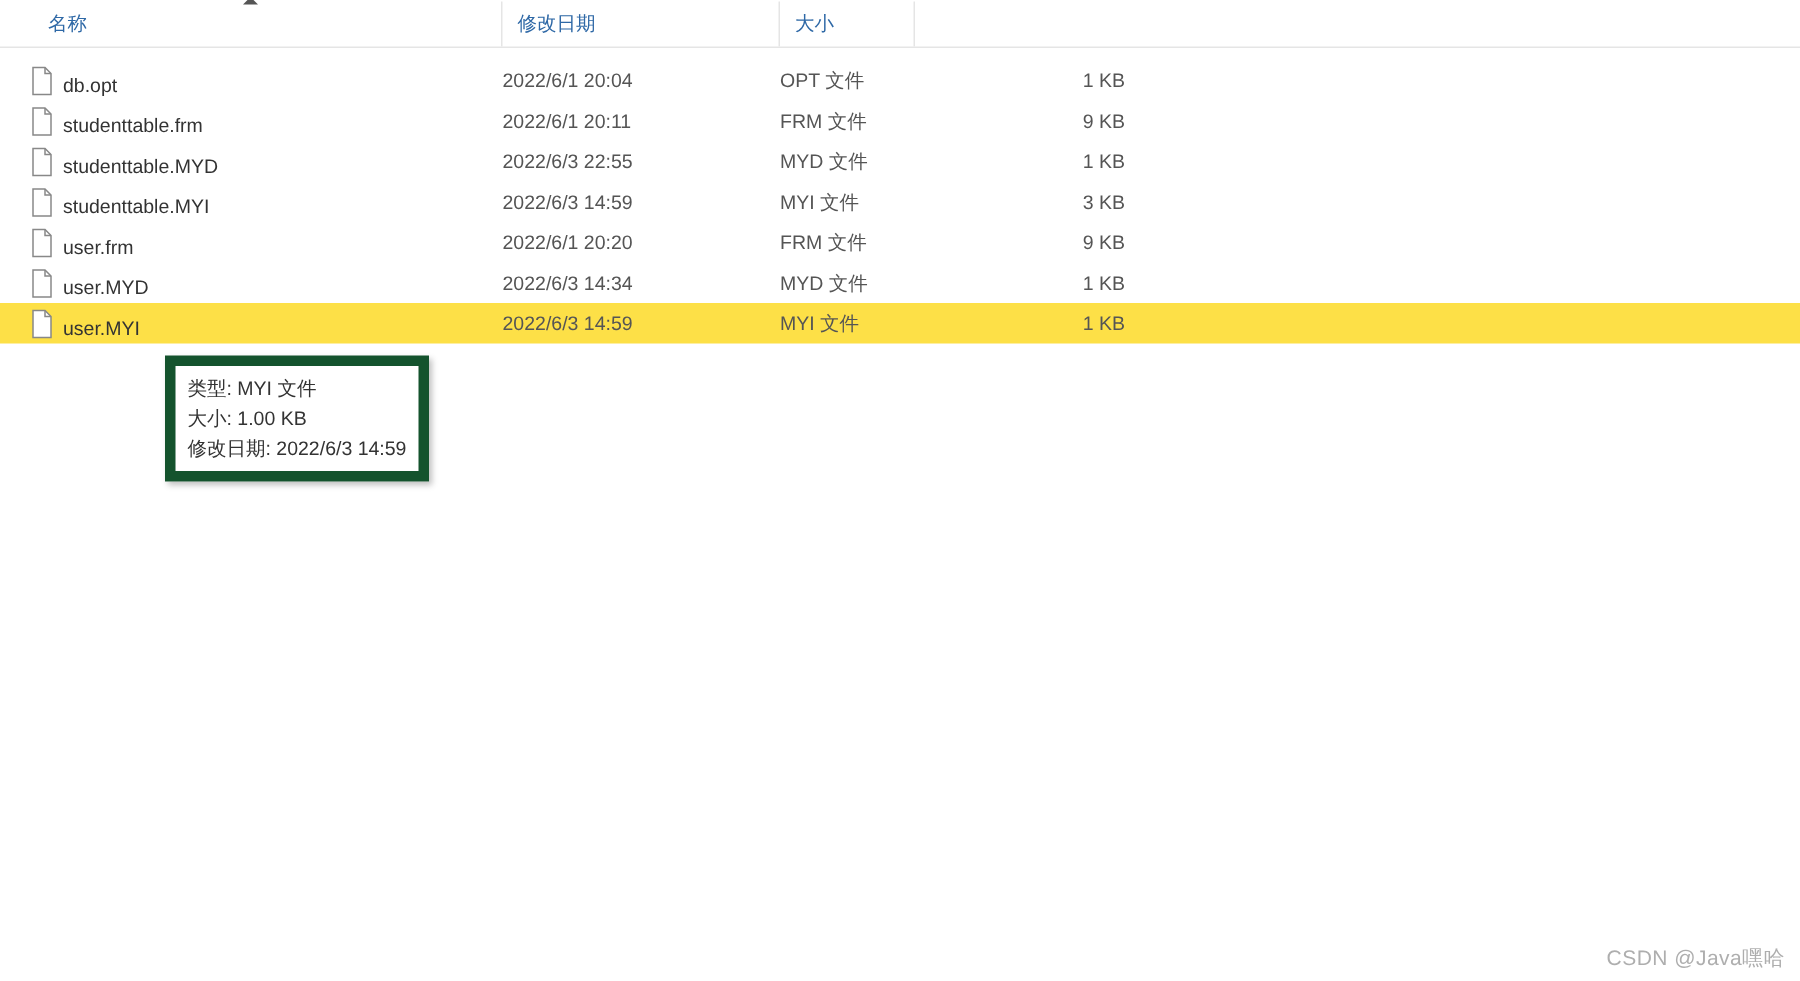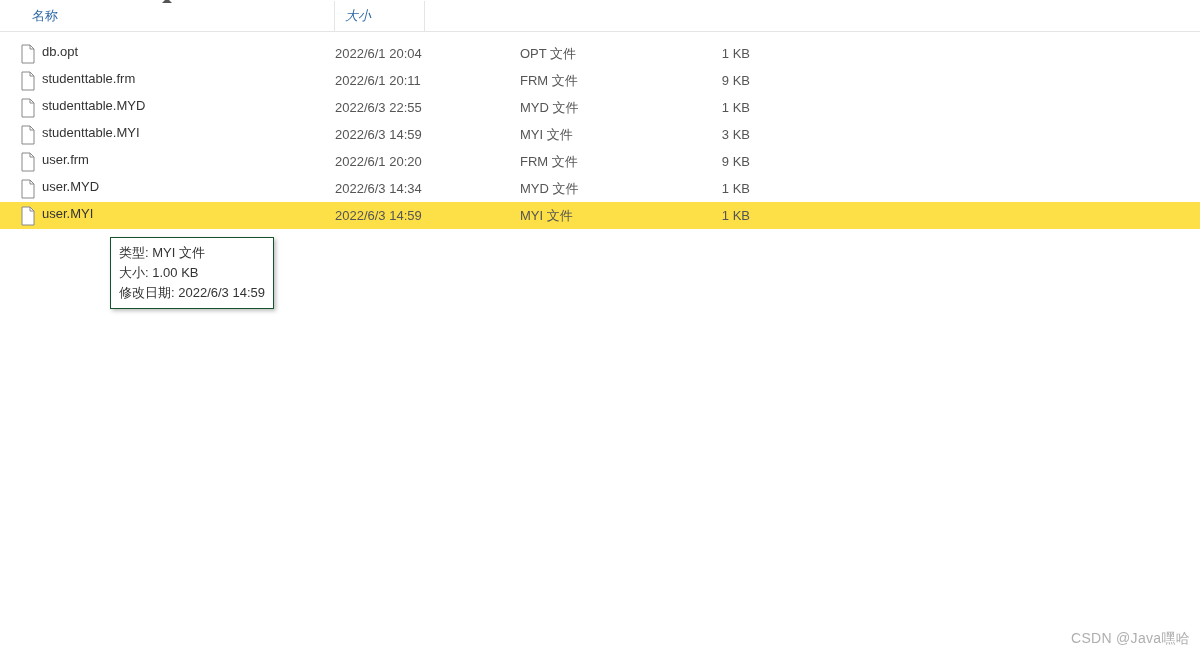--- a/index.html
+++ b/index.html
@@ -30,21 +30,21 @@
       padding: 6px 10px;
       border-right: 1px solid #e5e5e5;
       display: flex;
       align-items: center;
       position: relative;
       cursor: default;
     }
     .col-name  { width: 335px; padding-left: 32px; }
     .col-date  { width: 185px; }
     .col-type  { width: 152px; }
-    .col-size  { width: 90px; font-style: italic; }
+    .col-size  { width: 90px; }
     .sort-arrow {
       position: absolute;
       left: 50%;
       top: -3px;
       transform: translateX(-50%);
       width: 0;
       height: 0;
       border-left: 5px solid transparent;
       border-right: 5px solid transparent;
       border-bottom: 5px solid #555;
@@ -57,21 +57,21 @@
       height: 27px;
       align-items: center;
       padding-left: 20px;
     }
     .file-row.selected {
       background: #fde047;
     }
     .cell-name {
       width: 315px;
       display: flex;
-      align-items: flex-start;
+      align-items: flex-end;
       gap: 6px;
     }
     .cell-date {
       width: 185px;
       color: #555;
     }
     .cell-type {
       width: 152px;
       color: #555;
     }
@@ -89,21 +89,21 @@
     .file-icon svg {
       width: 16px;
       height: 20px;
       display: block;
     }
     .tooltip {
       position: absolute;
       left: 110px;
       top: 237px;
       background: #fff;
-      border: 1px solid #14532d;
+      border: 7px solid #14532d;
       padding: 5px 8px;
       font-size: 13px;
       line-height: 20px;
       box-shadow: 2px 2px 4px rgba(0,0,0,0.25);
       color: #333;
     }
     .watermark {
       position: absolute;
       right: 10px;
       bottom: 6px;
@@ -113,20 +113,23 @@
     }
   </style>
 </head>
 <body>
 
 <div class="header-row">
   <div class="header-cell col-name">
     <span>名称</span>
     <span class="sort-arrow"></span>
   </div>
+  <div class="header-cell col-date">
+    <span>修改日期</span>
+  </div>
   <div class="header-cell col-size">
     <span>大小</span>
   </div>
 </div>
 
 <div class="file-list" id="file-list">
     <div class="file-row">
       <div class="cell-name">
         <span class="file-icon">
           <svg viewBox="0 0 16 20">

